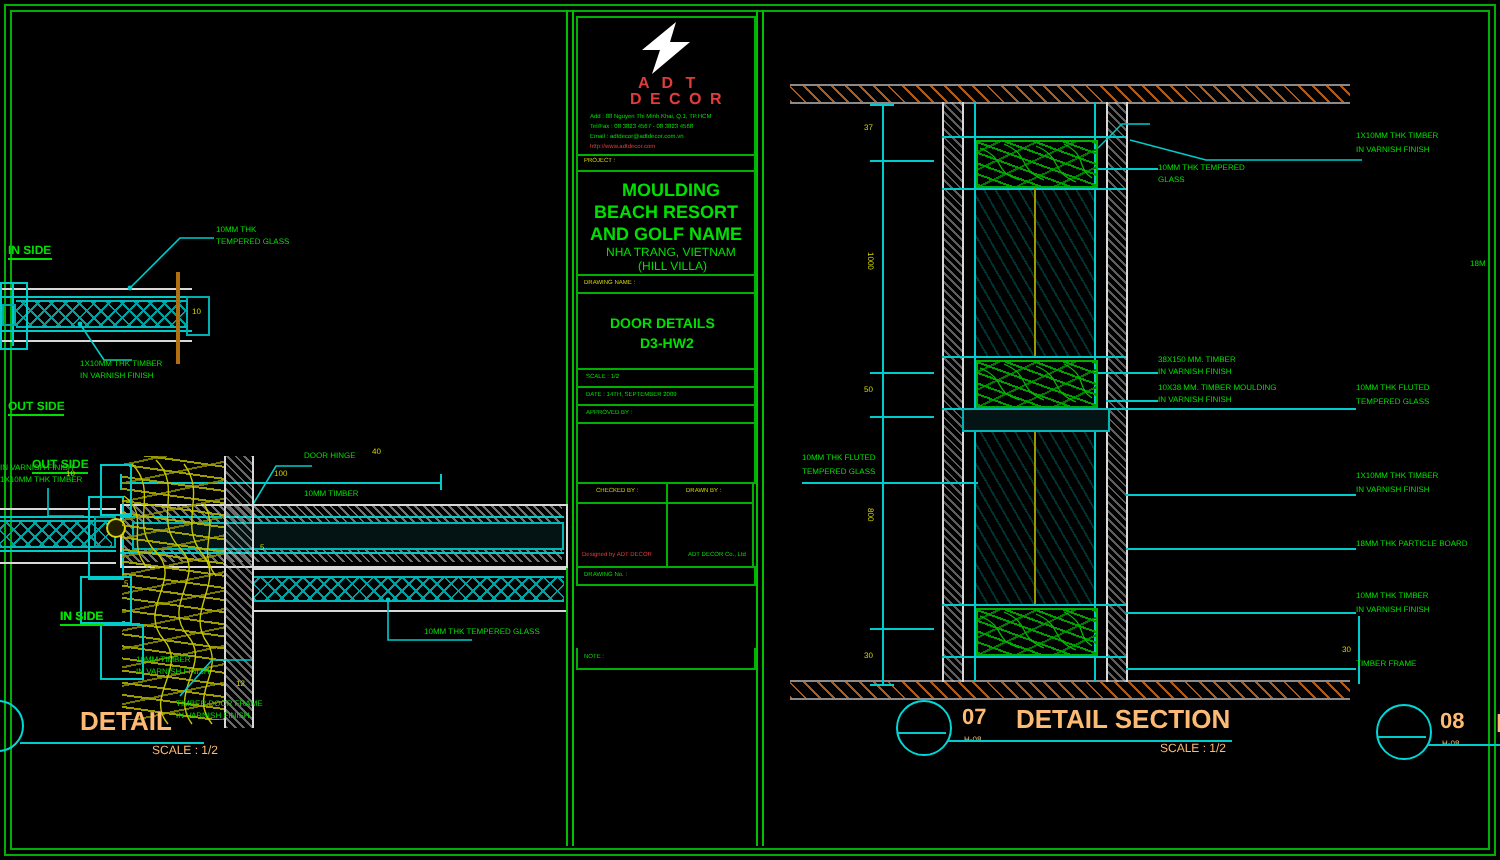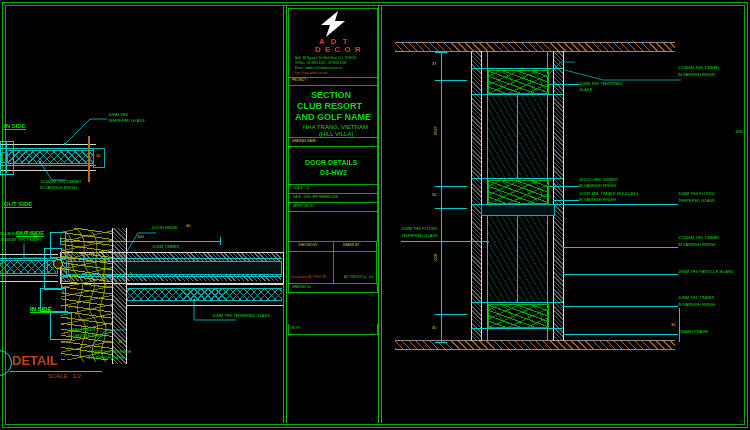--- a/index.html
+++ b/index.html
@@ -14,21 +14,21 @@
 
   .grn{background:#00c000;}
   .cyn{background:#00cccc;}
   .wht{background:#d8d8d8;}
   .ylw{background:#c8c800;}
   .gry{background:#6f6f6f;}
   .org{background:#b07010;}
 
   .txt{position:absolute;white-space:nowrap;line-height:1;font-family:"Liberation Sans",sans-serif;}
   .t-grn{color:#00e000;}
-  .t-cyn{color:#c2410c;}
+  .t-cyn{color:#fdba74;margin-left:28px;}
   .t-ylw{color:#d8d800;}
   .t-red{color:#e03c3c;}
 
   .s3{font-size:3px;}
   .s4{font-size:4px;}
   .s6{font-size:6px;}
   .s7{font-size:7px;}
   .s8{font-size:8px;}
   .s9{font-size:9px;}
   .s11{font-size:11px;}
@@ -93,22 +93,22 @@
       <div class="txt t-grn s3" style="left:6px;top:53px;">Tel/Fax : 08 3823 4567 - 08 3823 4568</div>
       <div class="txt t-grn s3" style="left:6px;top:58px;">Email   : adtdecor@adtdecor.com.vn</div>
       <div class="txt t-red s3" style="left:6px;top:63px;">http://www.adtdecor.com</div>
     </div>
 
     <div class="abs" style="left:0;top:68px;width:88px;height:9px;border:1px solid #00b000;border-top:none;">
       <div class="txt t-ylw s3" style="left:3px;top:3px;">PROJECT :</div>
     </div>
 
     <div class="abs" style="left:0;top:77px;width:88px;height:52px;border:1px solid #00b000;border-top:none;">
-      <div class="txt t-grn s9 bold" style="left:22px;top:6px;">SECTION</div>
-      <div class="txt t-grn s9 bold" style="left:8px;top:17px;">CLUB RESORT</div>
+      <div class="txt t-grn s9 bold" style="left:22px;top:6px;">MOULDING</div>
+      <div class="txt t-grn s9 bold" style="left:8px;top:17px;">BEACH RESORT</div>
       <div class="txt t-grn s9 bold" style="left:6px;top:28px;">AND GOLF NAME</div>
       <div class="txt t-grn s6" style="left:14px;top:39px;">NHA TRANG, VIETNAM</div>
       <div class="txt t-grn s6" style="left:30px;top:46px;">(HILL VILLA)</div>
     </div>
 
     <div class="abs" style="left:0;top:129px;width:88px;height:9px;border:1px solid #00b000;border-top:none;">
       <div class="txt t-ylw s3" style="left:3px;top:3px;">DRAWING NAME :</div>
     </div>
 
     <div class="abs" style="left:0;top:138px;width:88px;height:38px;border:1px solid #00b000;border-top:none;">
@@ -408,17 +408,34 @@
 
     <div class="txt t-grn s4" style="left:295px;top:288px;">10MM THK TIMBER</div>
     <div class="txt t-grn s4" style="left:295px;top:295px;">IN VARNISH FINISH</div>
     <div class="ln cyn h1" style="left:180px;top:298px;width:115px;"></div>
 
     <div class="txt t-grn s4" style="left:295px;top:322px;">TIMBER FRAME</div>
     <div class="ln cyn h1" style="left:180px;top:326px;width:115px;"></div>
 
   </div>
 
-
+  <div class="abs" style="left:448px;top:350px;width:180px;height:36px;">
+    <div class="bubble" style="left:0px;top:0px;width:26px;height:26px;"></div>
+    <div class="txt t-cyn s11 bold" style="left:5px;top:4px;">07</div>
+    <div class="ln cyn h1" style="left:1px;top:16px;width:24px;"></div>
+    <div class="txt t-cyn s4" style="left:6px;top:18px;">H-08</div>
+    <div class="txt t-cyn s13 bold" style="left:32px;top:3px;">DETAIL SECTION</div>
+    <div class="ln cyn h1" style="left:26px;top:20px;width:142px;"></div>
+    <div class="txt t-cyn s6" style="left:104px;top:22px;">SCALE :  1/2</div>
+  </div>
+
+  <div class="abs" style="left:688px;top:352px;width:62px;height:36px;">
+    <div class="bubble" style="left:0px;top:0px;width:26px;height:26px;"></div>
+    <div class="txt t-cyn s11 bold" style="left:4px;top:4px;">08</div>
+    <div class="ln cyn h1" style="left:1px;top:16px;width:24px;"></div>
+    <div class="txt t-cyn s4" style="left:5px;top:18px;">H-08</div>
+    <div class="txt t-cyn s13 bold" style="left:32px;top:3px;">DE</div>
+    <div class="ln cyn h1" style="left:26px;top:20px;width:36px;"></div>
+  </div>
 
   <div class="txt t-grn s4" style="left:735px;top:130px;">18M</div>
 
 </div>
 
 </body></html>

